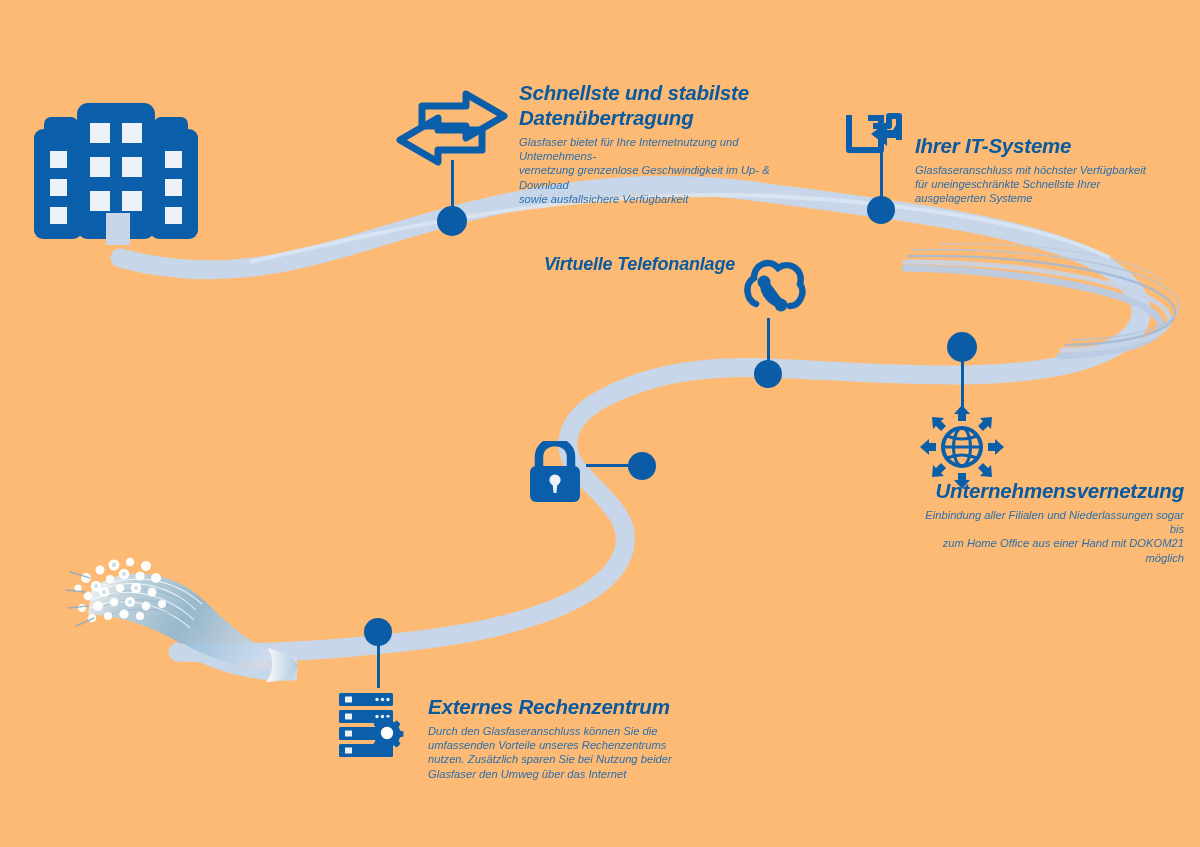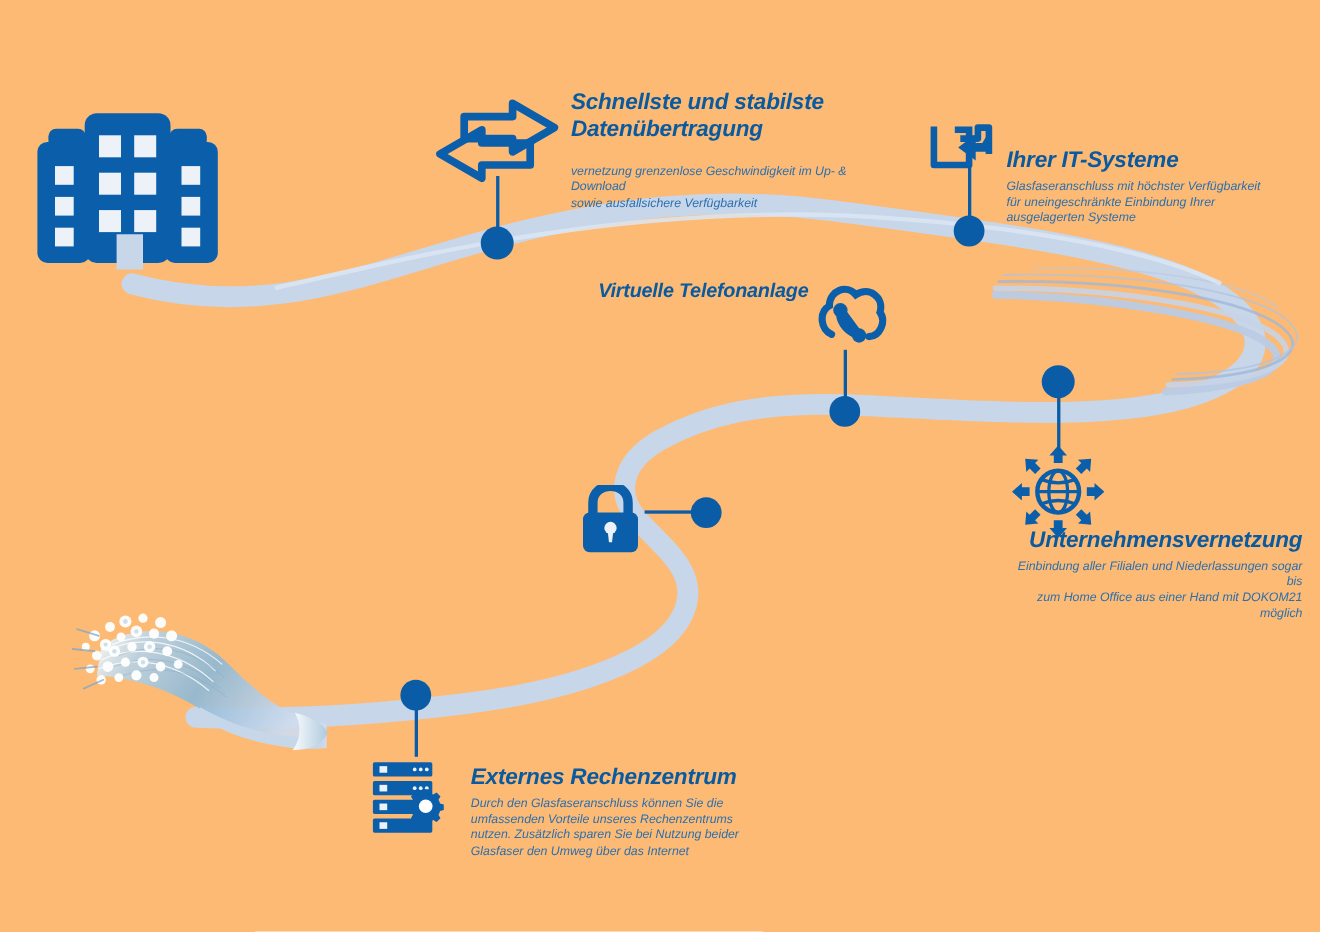--- a/index.html
+++ b/index.html
@@ -226,36 +226,36 @@
     </div>
 
     <div class="icon icon-arrows">
       <svg width="112" height="76" viewBox="0 0 112 76">
         <path d="M 70 4 L 108 26 L 70 48 L 70 36 L 26 36 L 26 16 L 70 16 Z" fill="none" stroke="#0B5FAA" stroke-width="7" stroke-linejoin="round"></path>
         <path d="M 42 28 L 4 50 L 42 72 L 42 60 L 86 60 L 86 40 L 42 40 Z" fill="none" stroke="#0B5FAA" stroke-width="7" stroke-linejoin="round"></path>
       </svg>
     </div>
     <div class="block block-speed ta-left">
       <h2 class="title"><span>Schnellste und stabilste</span><br><span>Datenübertragung</span></h2>
-      <p class="desc"><br><span>vernetzung grenzenlose Geschwindigkeit im Up- &amp; Download</span><br><span>sowie ausfallsichere Verfügbarkeit</span></p>
+      <p class="desc"><span>Glasfaser bietet für Ihre Internetnutzung und Unternehmens-</span><br><span>vernetzung grenzenlose Geschwindigkeit im Up- &amp; Download</span><br><span>sowie ausfallsichere Verfügbarkeit</span></p>
     </div>
     <div class="stem stem-v" style="left:451px; top:160px; height:62px;"></div>
     <div class="dot" style="left:437px; top:206px; width:30px; height:30px;"></div>
 
     <div class="icon icon-remote">
       <svg width="64" height="58" viewBox="0 0 64 58">
         <path d="M 6 8 L 6 40 L 38 40 L 38 8 L 28 8 M 38 8 L 38 20" fill="none" stroke="#0B5FAA" stroke-width="6" stroke-linejoin="round" stroke-linecap="square"></path>
         <path d="M 14 16 L 14 34 L 30 34 L 30 16 Z" fill="none" stroke="#0B5FAA" stroke-width="0"></path>
         <path d="M 56 10 L 56 28 L 44 28 L 44 36 L 28 24 L 44 12 L 44 20 L 50 20 Z" fill="#0B5FAA"></path>
         <path d="M 30 16 L 46 16 L 46 6 L 56 6 L 56 30" fill="none" stroke="#0B5FAA" stroke-width="6" stroke-linejoin="round"></path>
       </svg>
     </div>
     <div class="block block-remote ta-left">
       <h2 class="title"><br><span>Ihrer IT-Systeme</span></h2>
-      <p class="desc"><span>Glasfaseranschluss mit höchster Verfügbarkeit</span><br><span>für uneingeschränkte Einbindung Ihrer</span><br><span>ausgelagerten Systeme</span></p>
+      <p class="desc"><span>Glasfaseranschluss mit höchster Verfügbarkeit</span><br><span>für uneingeschränkte Schnellste Ihrer</span><br><span>ausgelagerten Systeme</span></p>
     </div>
     <div class="stem stem-v" style="left:880px; top:152px; height:54px;"></div>
     <div class="dot" style="left:867px; top:196px; width:28px; height:28px;"></div>
 
     <div class="icon icon-cloud">
       <svg width="66" height="62" viewBox="0 0 66 62">
         <path d="M 16 48 C 6 44, 4 28, 14 22 C 14 8, 30 2, 38 12
                  C 50 4, 64 14, 60 28 C 66 36, 60 50, 50 50" fill="none" stroke="#0B5FAA" stroke-width="6.5" stroke-linecap="round"></path>
         <path d="M 24 26 C 22 34, 28 44, 38 48" fill="none" stroke="#0B5FAA" stroke-width="7" stroke-linecap="round"></path>
         <circle cx="24" cy="26" r="6.5" fill="#0B5FAA"></circle>

